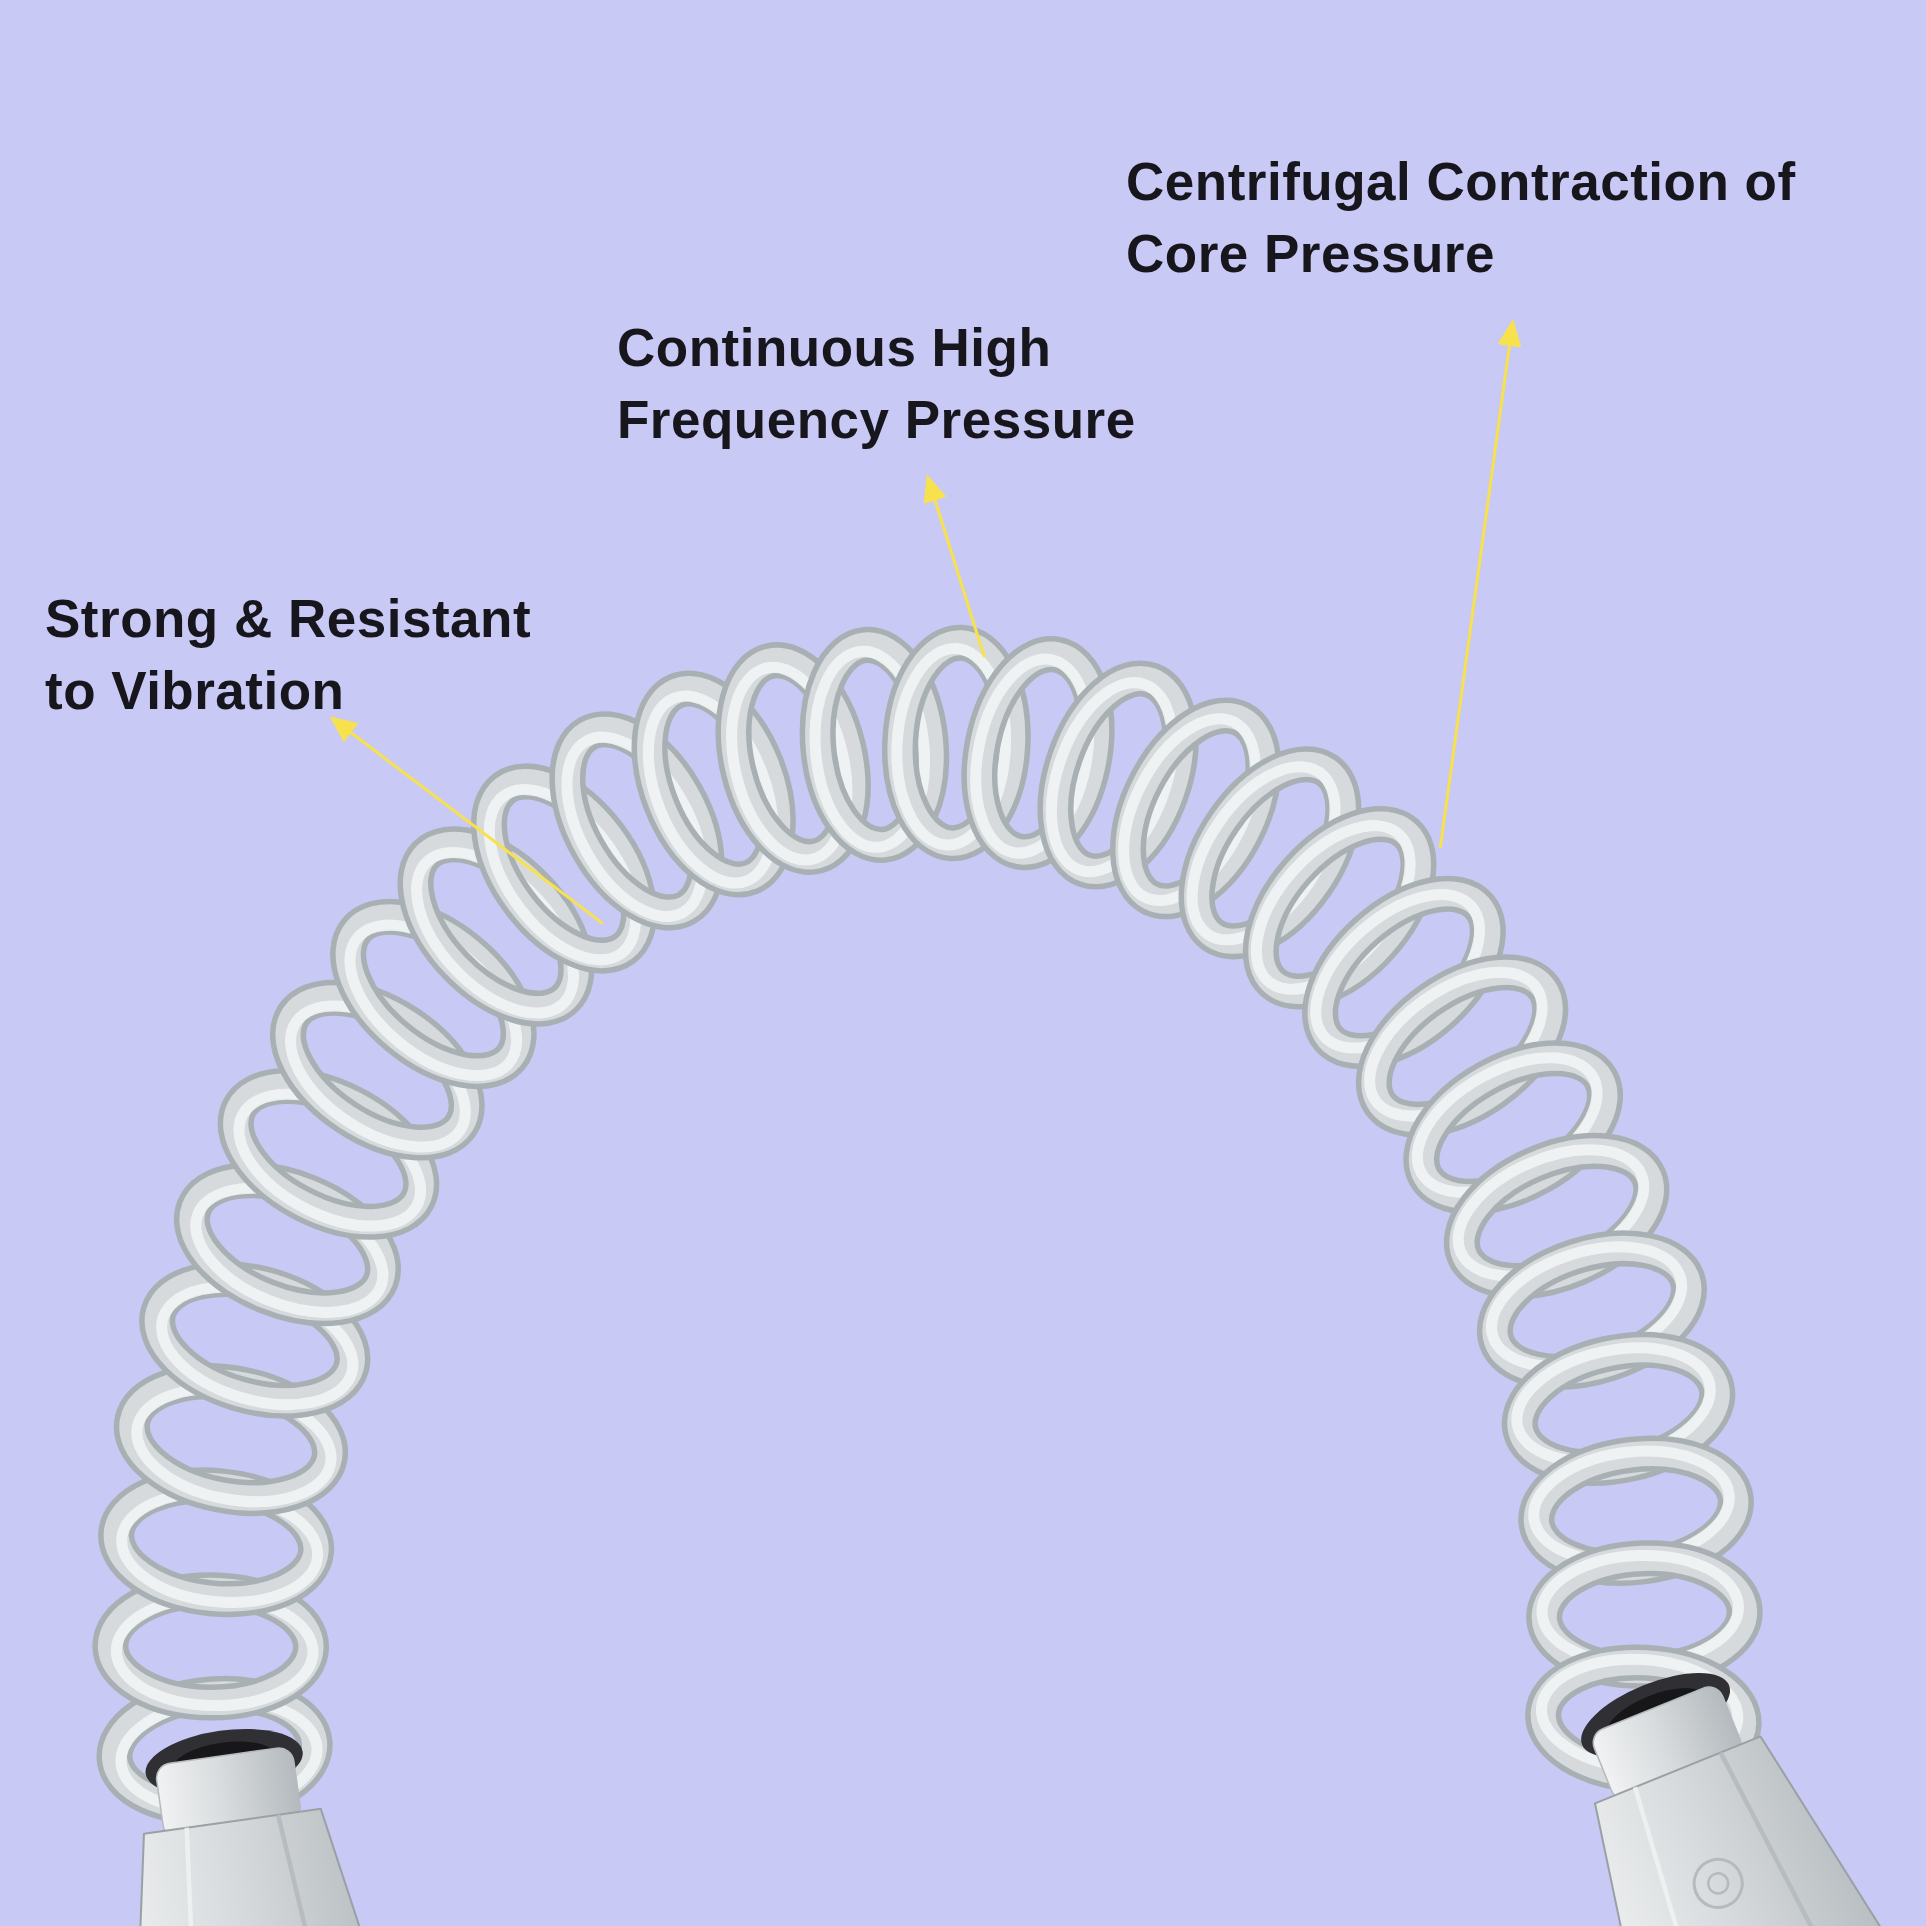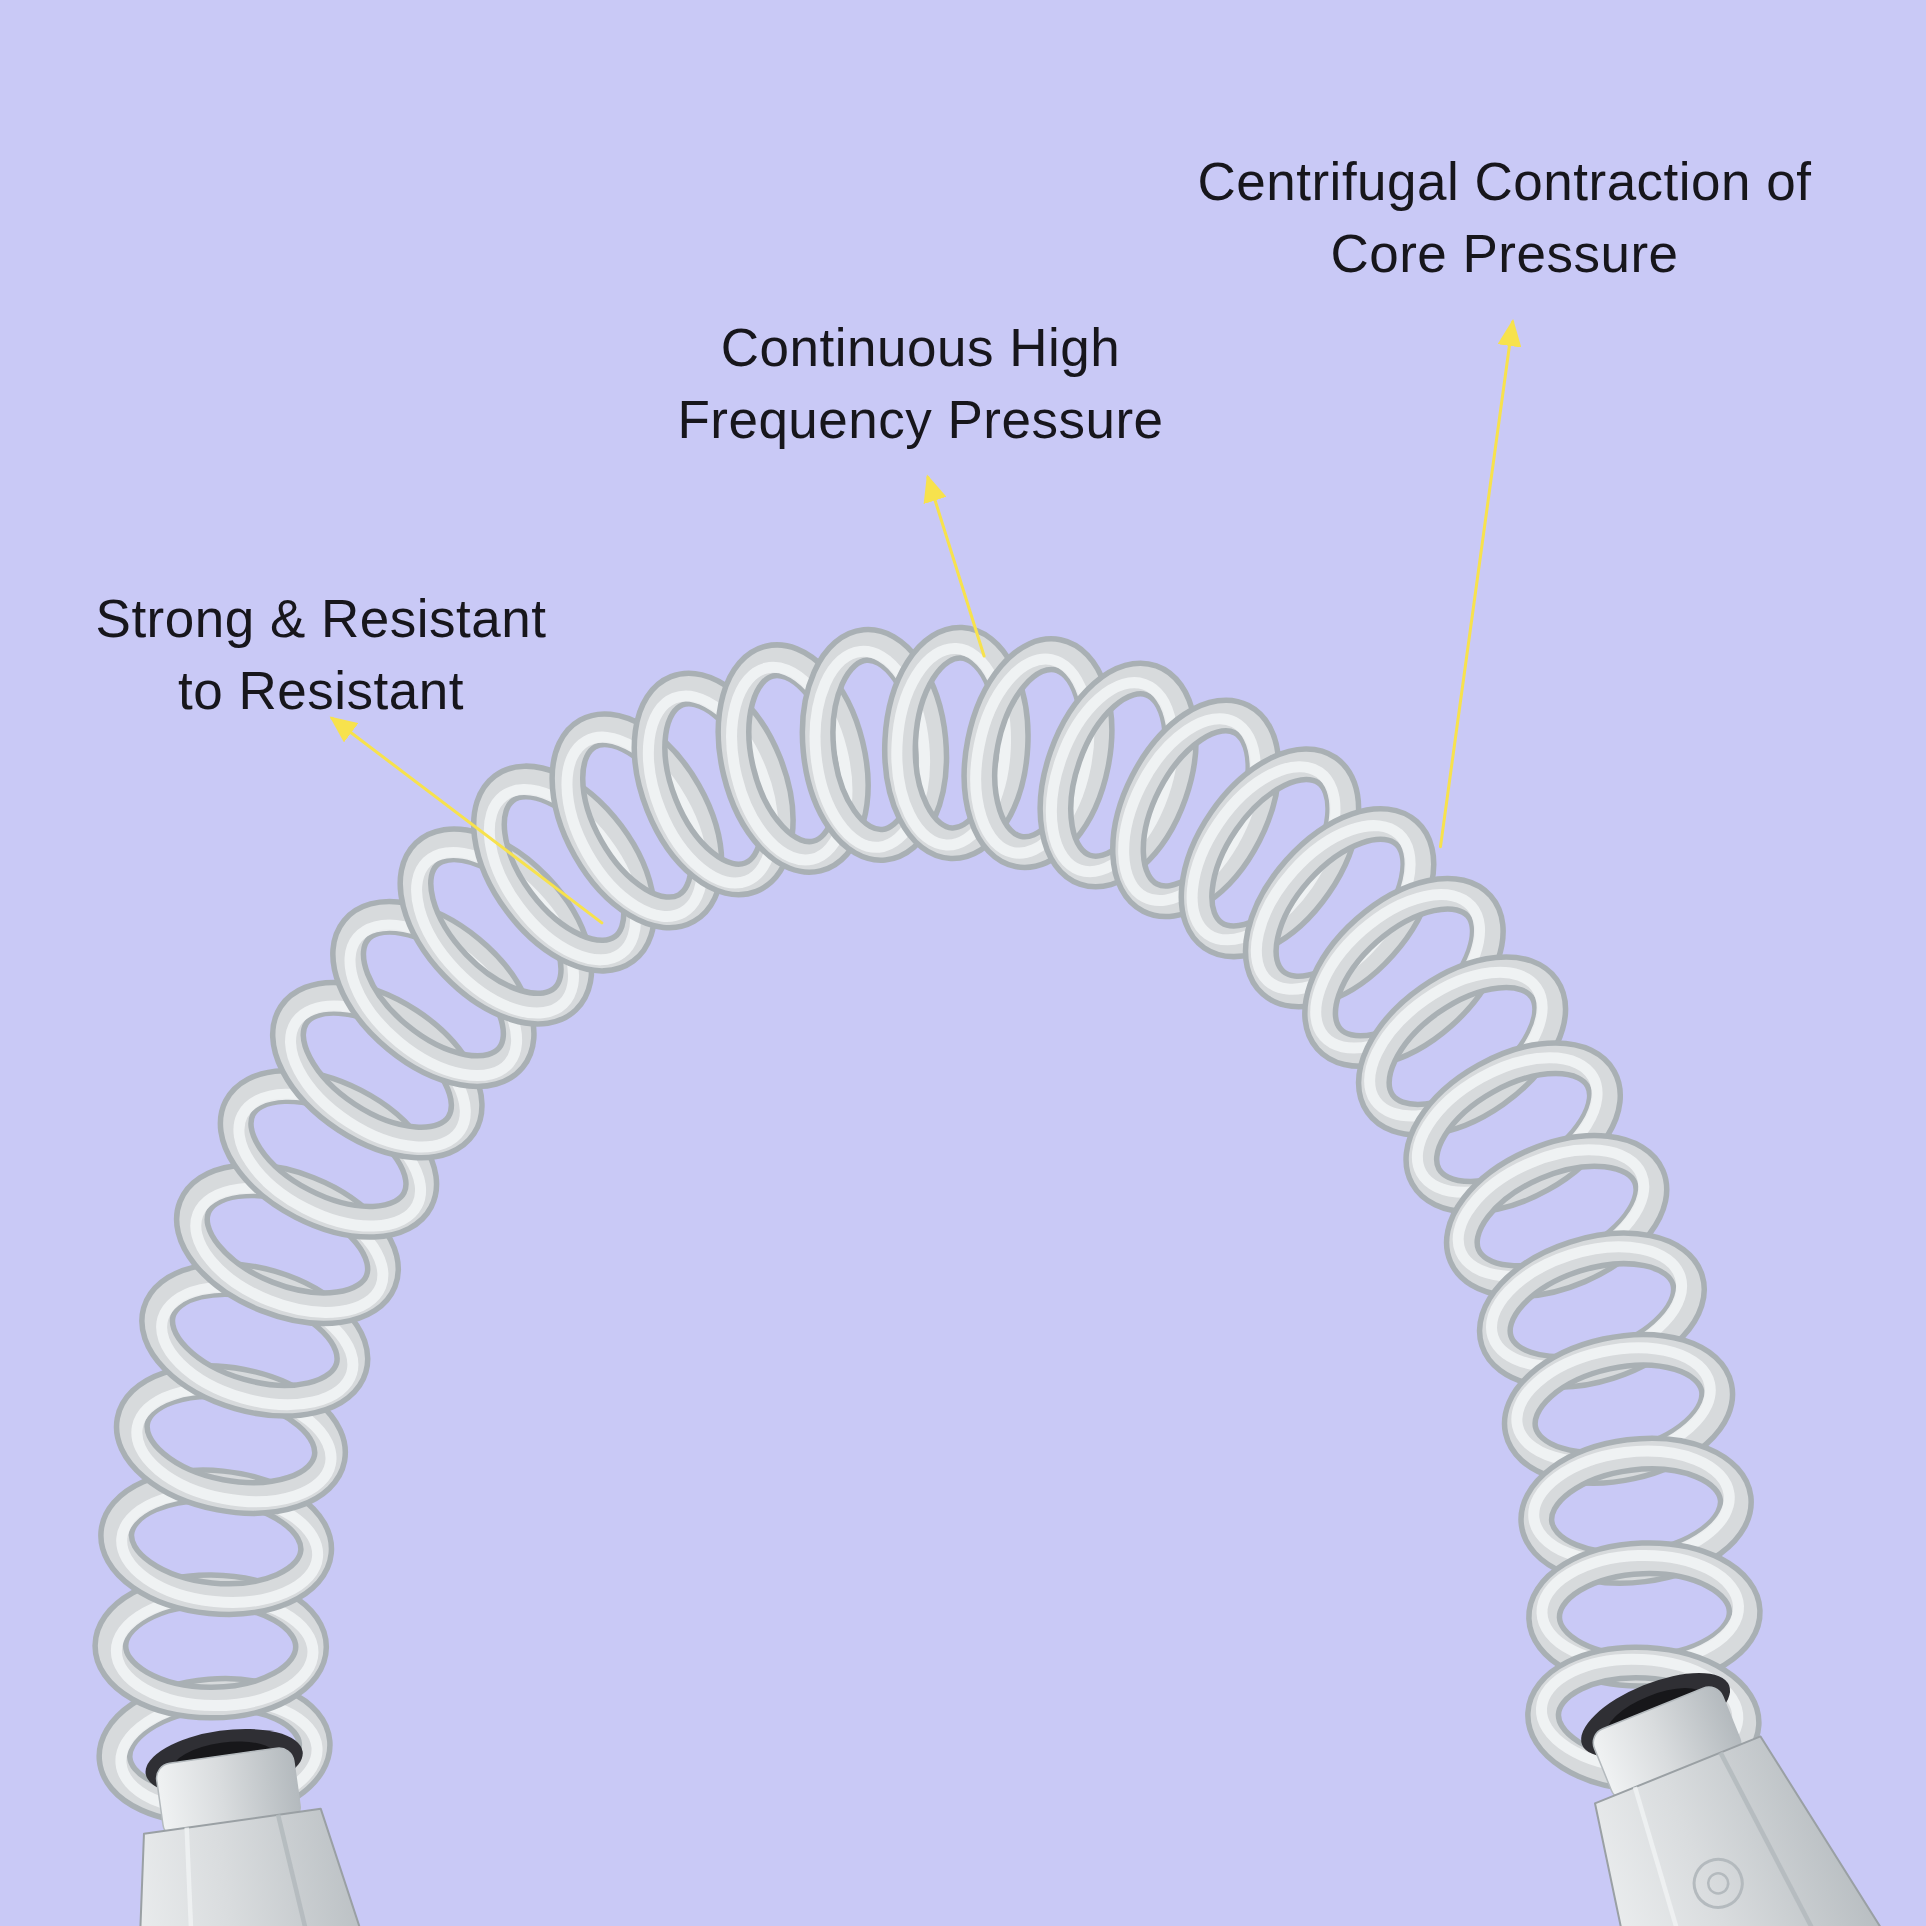--- a/index.html
+++ b/index.html
@@ -12,22 +12,21 @@
   }
   #scene {
     position: absolute;
     left: 0; top: 0;
     width: 1926px;
     height: 1926px;
     display: block;
   }
   .label {
     position: absolute;
-    text-align: center;
-    font-weight: 400;
+    font-weight: 700;
     font-size: 53px;
     line-height: 1.36;
     letter-spacing: 0.5px;
     color: #17161c;
   }
   #label-centrifugal { left: 1126px; top: 146px;  width: 757px; }
   #label-vibration   { left: 617px; top: 312px;  width: 607px; }
   #label-pressure    { left: 45px;   top: 583px; width: 552px; }
 </style>
 </head>
@@ -228,17 +227,17 @@
     <div>Core Pressure</div>
   </div>
 
   <div class="label" id="label-vibration">
     <div>Continuous High</div>
     <div>Frequency Pressure</div>
   </div>
 
   <div class="label" id="label-pressure">
     <div>Strong &amp; Resistant</div>
-    <div>to Resistant</div>
+    <div>to Vibration</div>
   </div>
 
 </div>
 
 
 </body></html>

